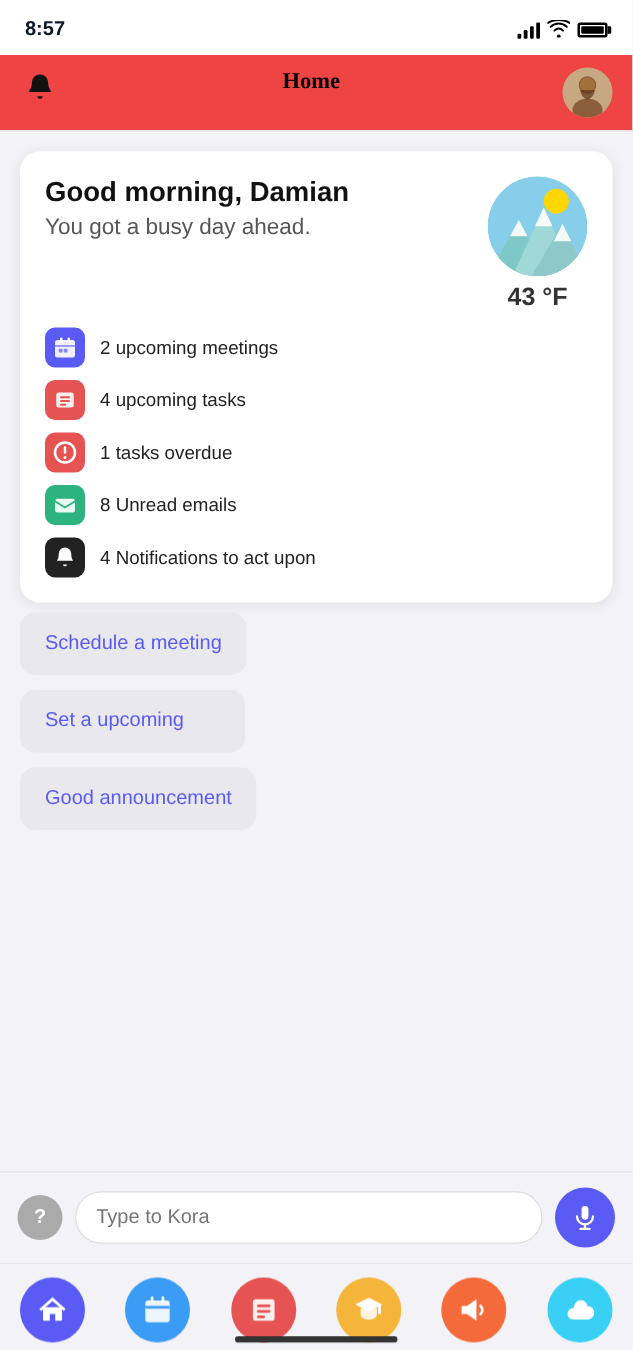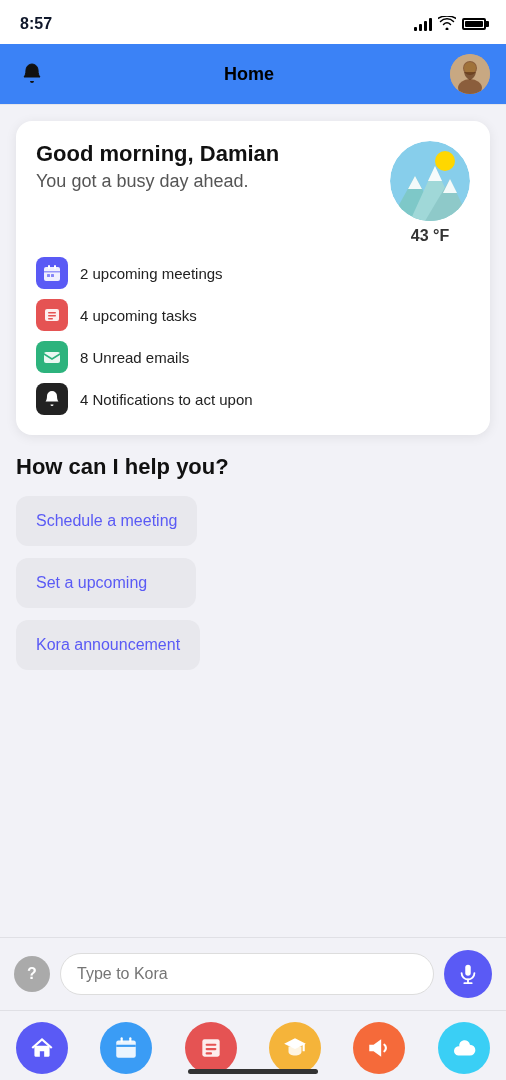--- a/index.html
+++ b/index.html
@@ -76,25 +76,26 @@
       top: 1px;
       bottom: 1px;
       width: 90%;
       background: #000;
       border-radius: 1px;
     }
 
     
     .header {
       display: flex;
-      align-items: center;
+      align-items: flex-start;
       justify-content: space-between;
       padding: 10px 16px;
-      background: #3b82f6;
+      background: #ef4444;
       border-bottom: 1px solid #e5e5ea;
+      font-family: Liberation Serif, serif;
     }
     .header-bell {
       width: 32px;
       height: 32px;
       display: flex;
       align-items: center;
       justify-content: center;
     }
     .bell-svg {
       width: 24px;
@@ -124,21 +125,21 @@
     .main-content {
       padding: 16px;
       background: #f2f2f7;
     }
 
     
     .greeting-card {
       background: #fff;
       border-radius: 16px;
       padding: 20px;
-      margin-bottom: 19px;
+      margin-bottom: 8px;
       box-shadow: 0 2px 12px rgba(0,0,0,0.08);
       display: flex;
       flex-direction: column;
     }
     .greeting-top {
       display: flex;
       justify-content: space-between;
       align-items: flex-start;
       margin-bottom: 12px;
     }
@@ -163,21 +164,21 @@
       width: 80px;
       height: 80px;
       border-radius: 50%;
       overflow: hidden;
     }
     .weather-svg {
       width: 80px;
       height: 80px;
     }
     .weather-temp {
-      font-size: 16px;
+      font-size: 20px;
       font-weight: 600;
       color: #333;
     }
     .stat-list {
       display: flex;
       flex-direction: column;
       gap: 10px;
     }
     .stat-item {
       display: flex;
@@ -433,20 +434,30 @@
           <svg viewBox="0 0 20 20" fill="none">
             <rect x="3" y="4" width="14" height="12" rx="2" fill="white" opacity="0.9"></rect>
             <rect x="6" y="7" width="8" height="1.5" rx="0.7" fill="#e55353"></rect>
             <rect x="6" y="10" width="8" height="1.5" rx="0.7" fill="#e55353"></rect>
             <rect x="6" y="13" width="5" height="1.5" rx="0.7" fill="#e55353"></rect>
           </svg>
         </div>
         <span class="stat-label">4 upcoming tasks</span>
       </div>
 
+      <div class="stat-item">
+        <div class="stat-icon" style="background:#e55353;">
+          <svg viewBox="0 0 20 20" fill="none">
+            <circle cx="10" cy="10" r="8" stroke="white" stroke-width="2"></circle>
+            <rect x="9" y="5" width="2" height="6" rx="1" fill="white"></rect>
+            <circle cx="10" cy="14" r="1.2" fill="white"></circle>
+          </svg>
+        </div>
+        <span class="stat-label">1 tasks overdue</span>
+      </div>
 
       <div class="stat-item">
         <div class="stat-icon" style="background:#2db37d;">
           <svg viewBox="0 0 20 20" fill="none">
             <rect x="2" y="5" width="16" height="11" rx="2" fill="white" opacity="0.9"></rect>
             <path d="M2 7l8 5 8-5" stroke="#2db37d" stroke-width="1.5" stroke-linecap="round"></path>
           </svg>
         </div>
         <span class="stat-label">8 Unread emails</span>
       </div>
@@ -458,25 +469,24 @@
             <path d="M8.5 15.5a1.5 1.5 0 0 0 3 0" fill="white"></path>
           </svg>
         </div>
         <span class="stat-label">4 Notifications to act upon</span>
       </div>
 
     </div>
   </div>
 
   <div class="help-section">
-    <div class="help-title">How can I help you?</div>
     <div class="help-buttons">
       <button class="help-btn">Schedule a meeting</button>
       <button class="help-btn">Set a upcoming</button>
-      <button class="help-btn">Kora announcement</button>
+      <button class="help-btn">Good announcement</button>
     </div>
   </div>
 
 </div>
 
 <div class="bottom-bar">
   <button class="help-circle-btn">
     <span>?</span>
   </button>
   <input class="input-pill" type="text" placeholder="Type to Kora" style="">

